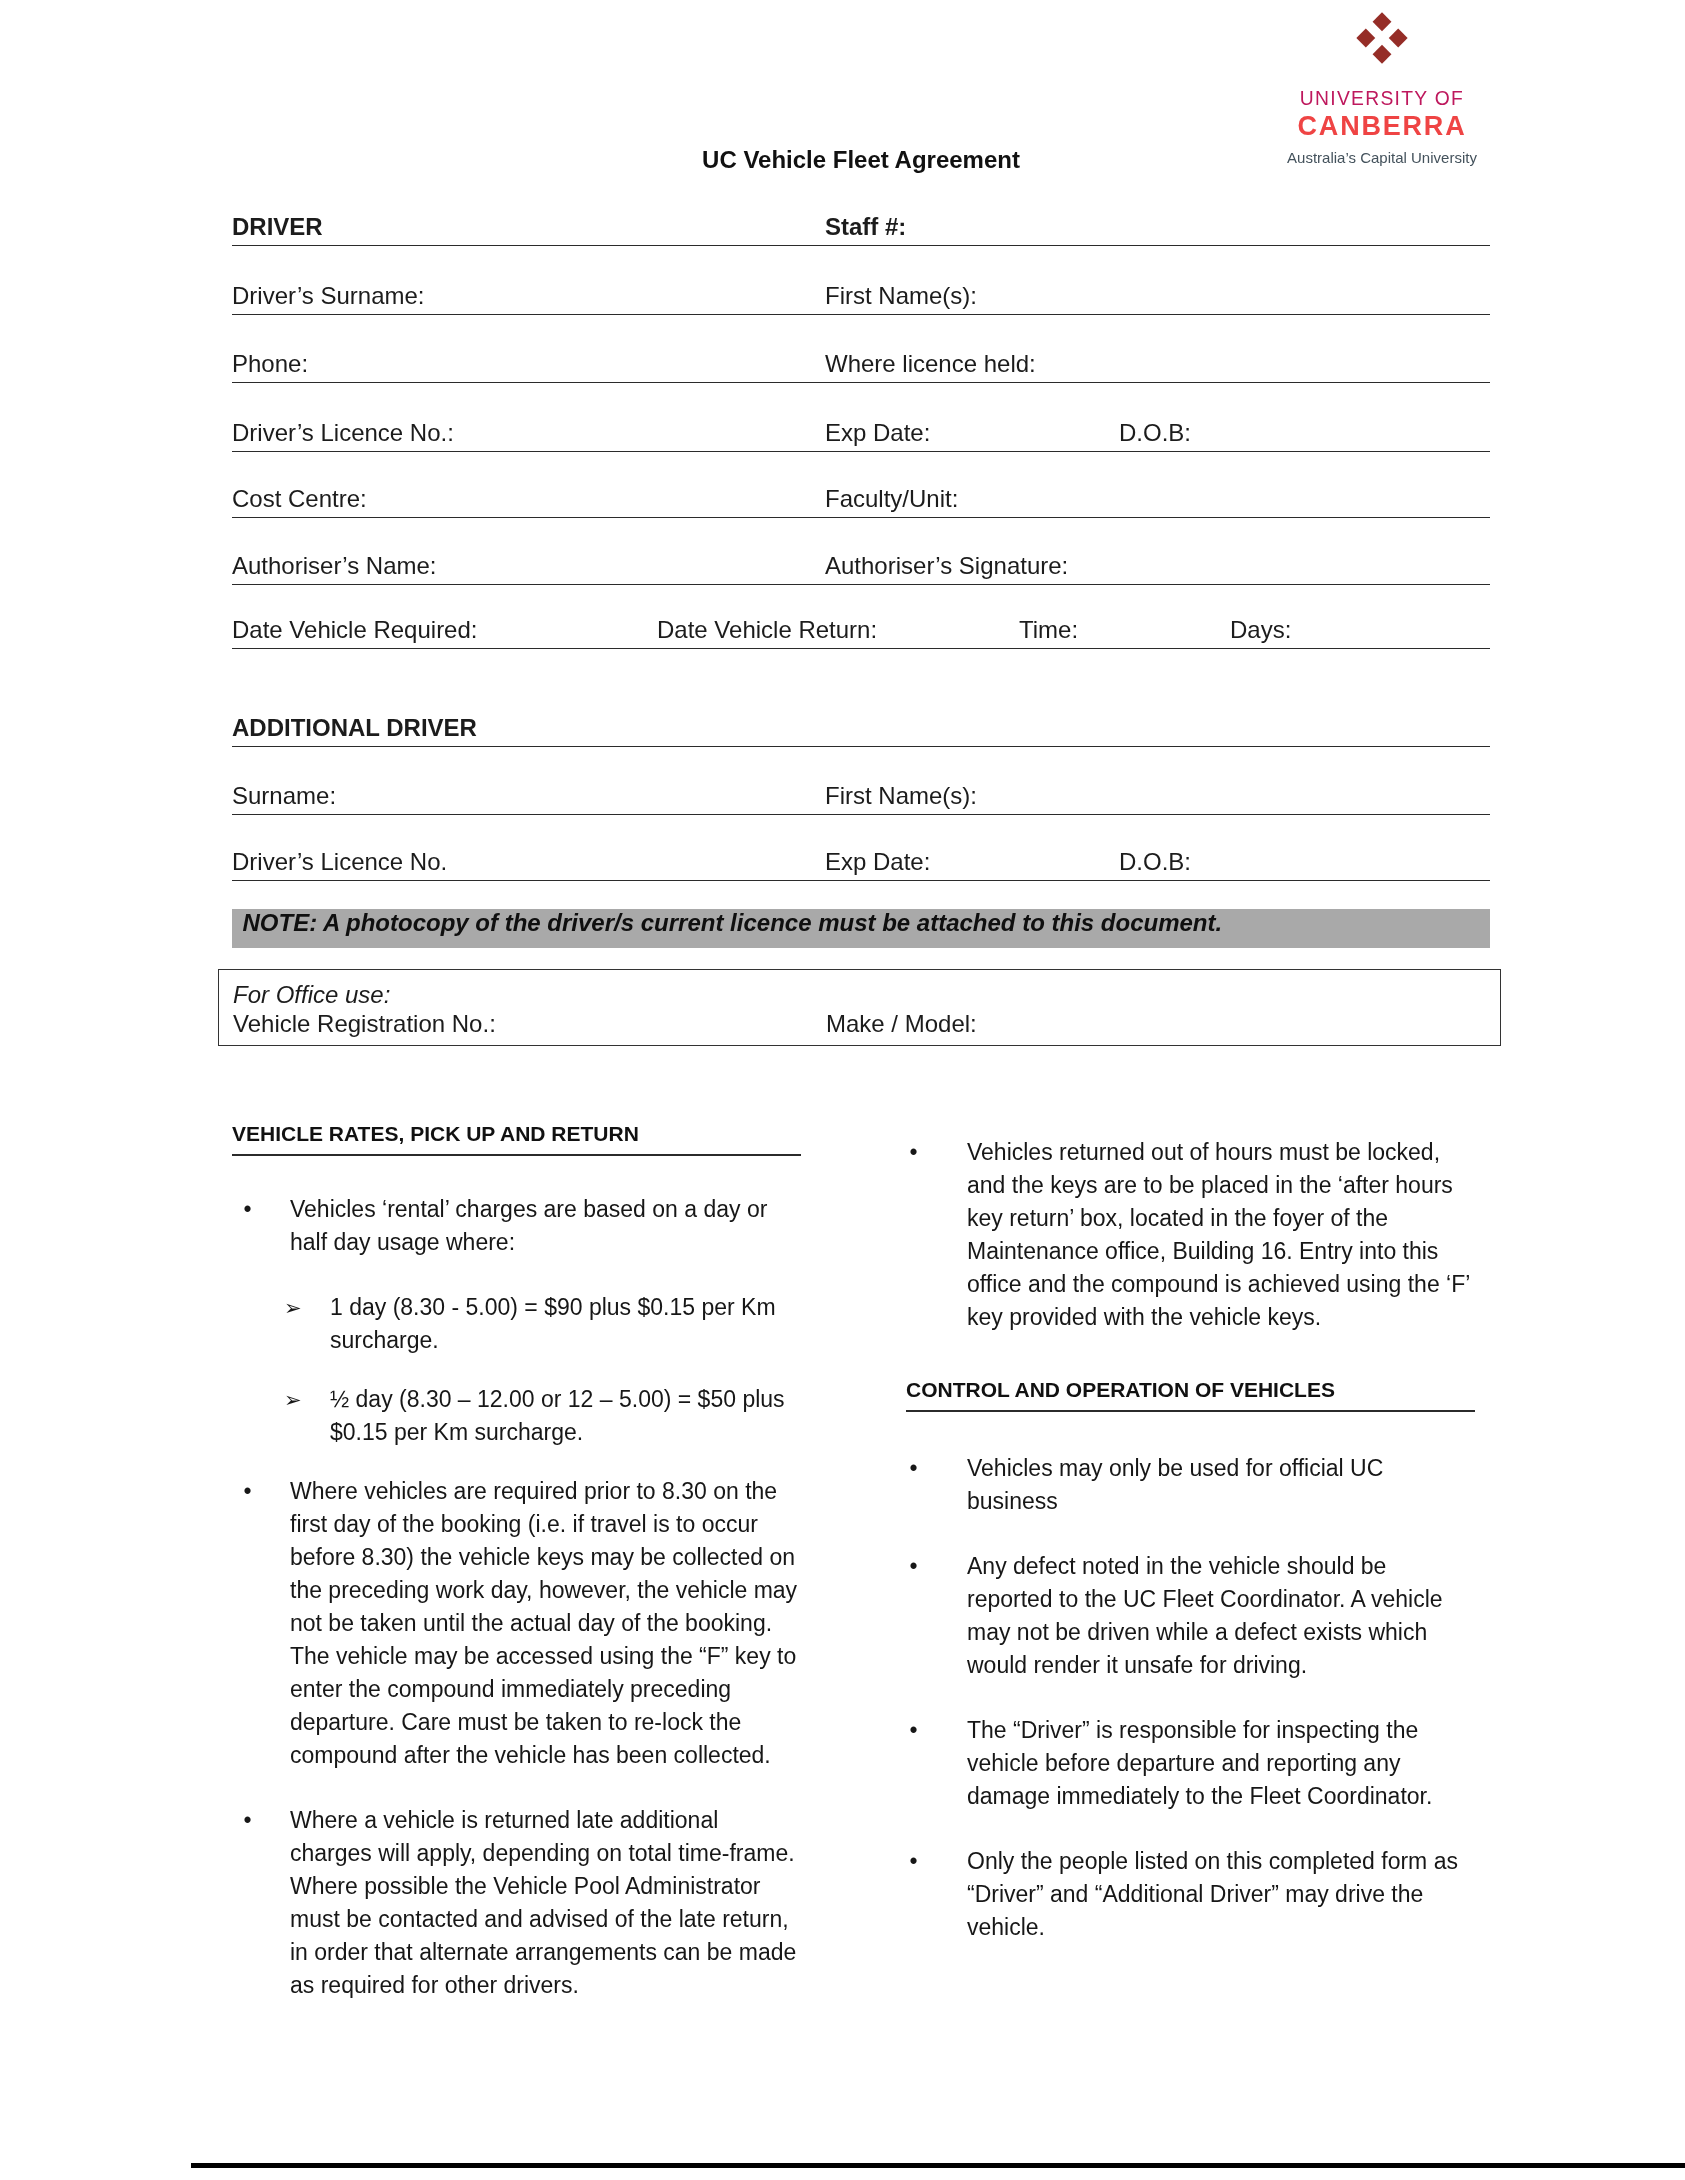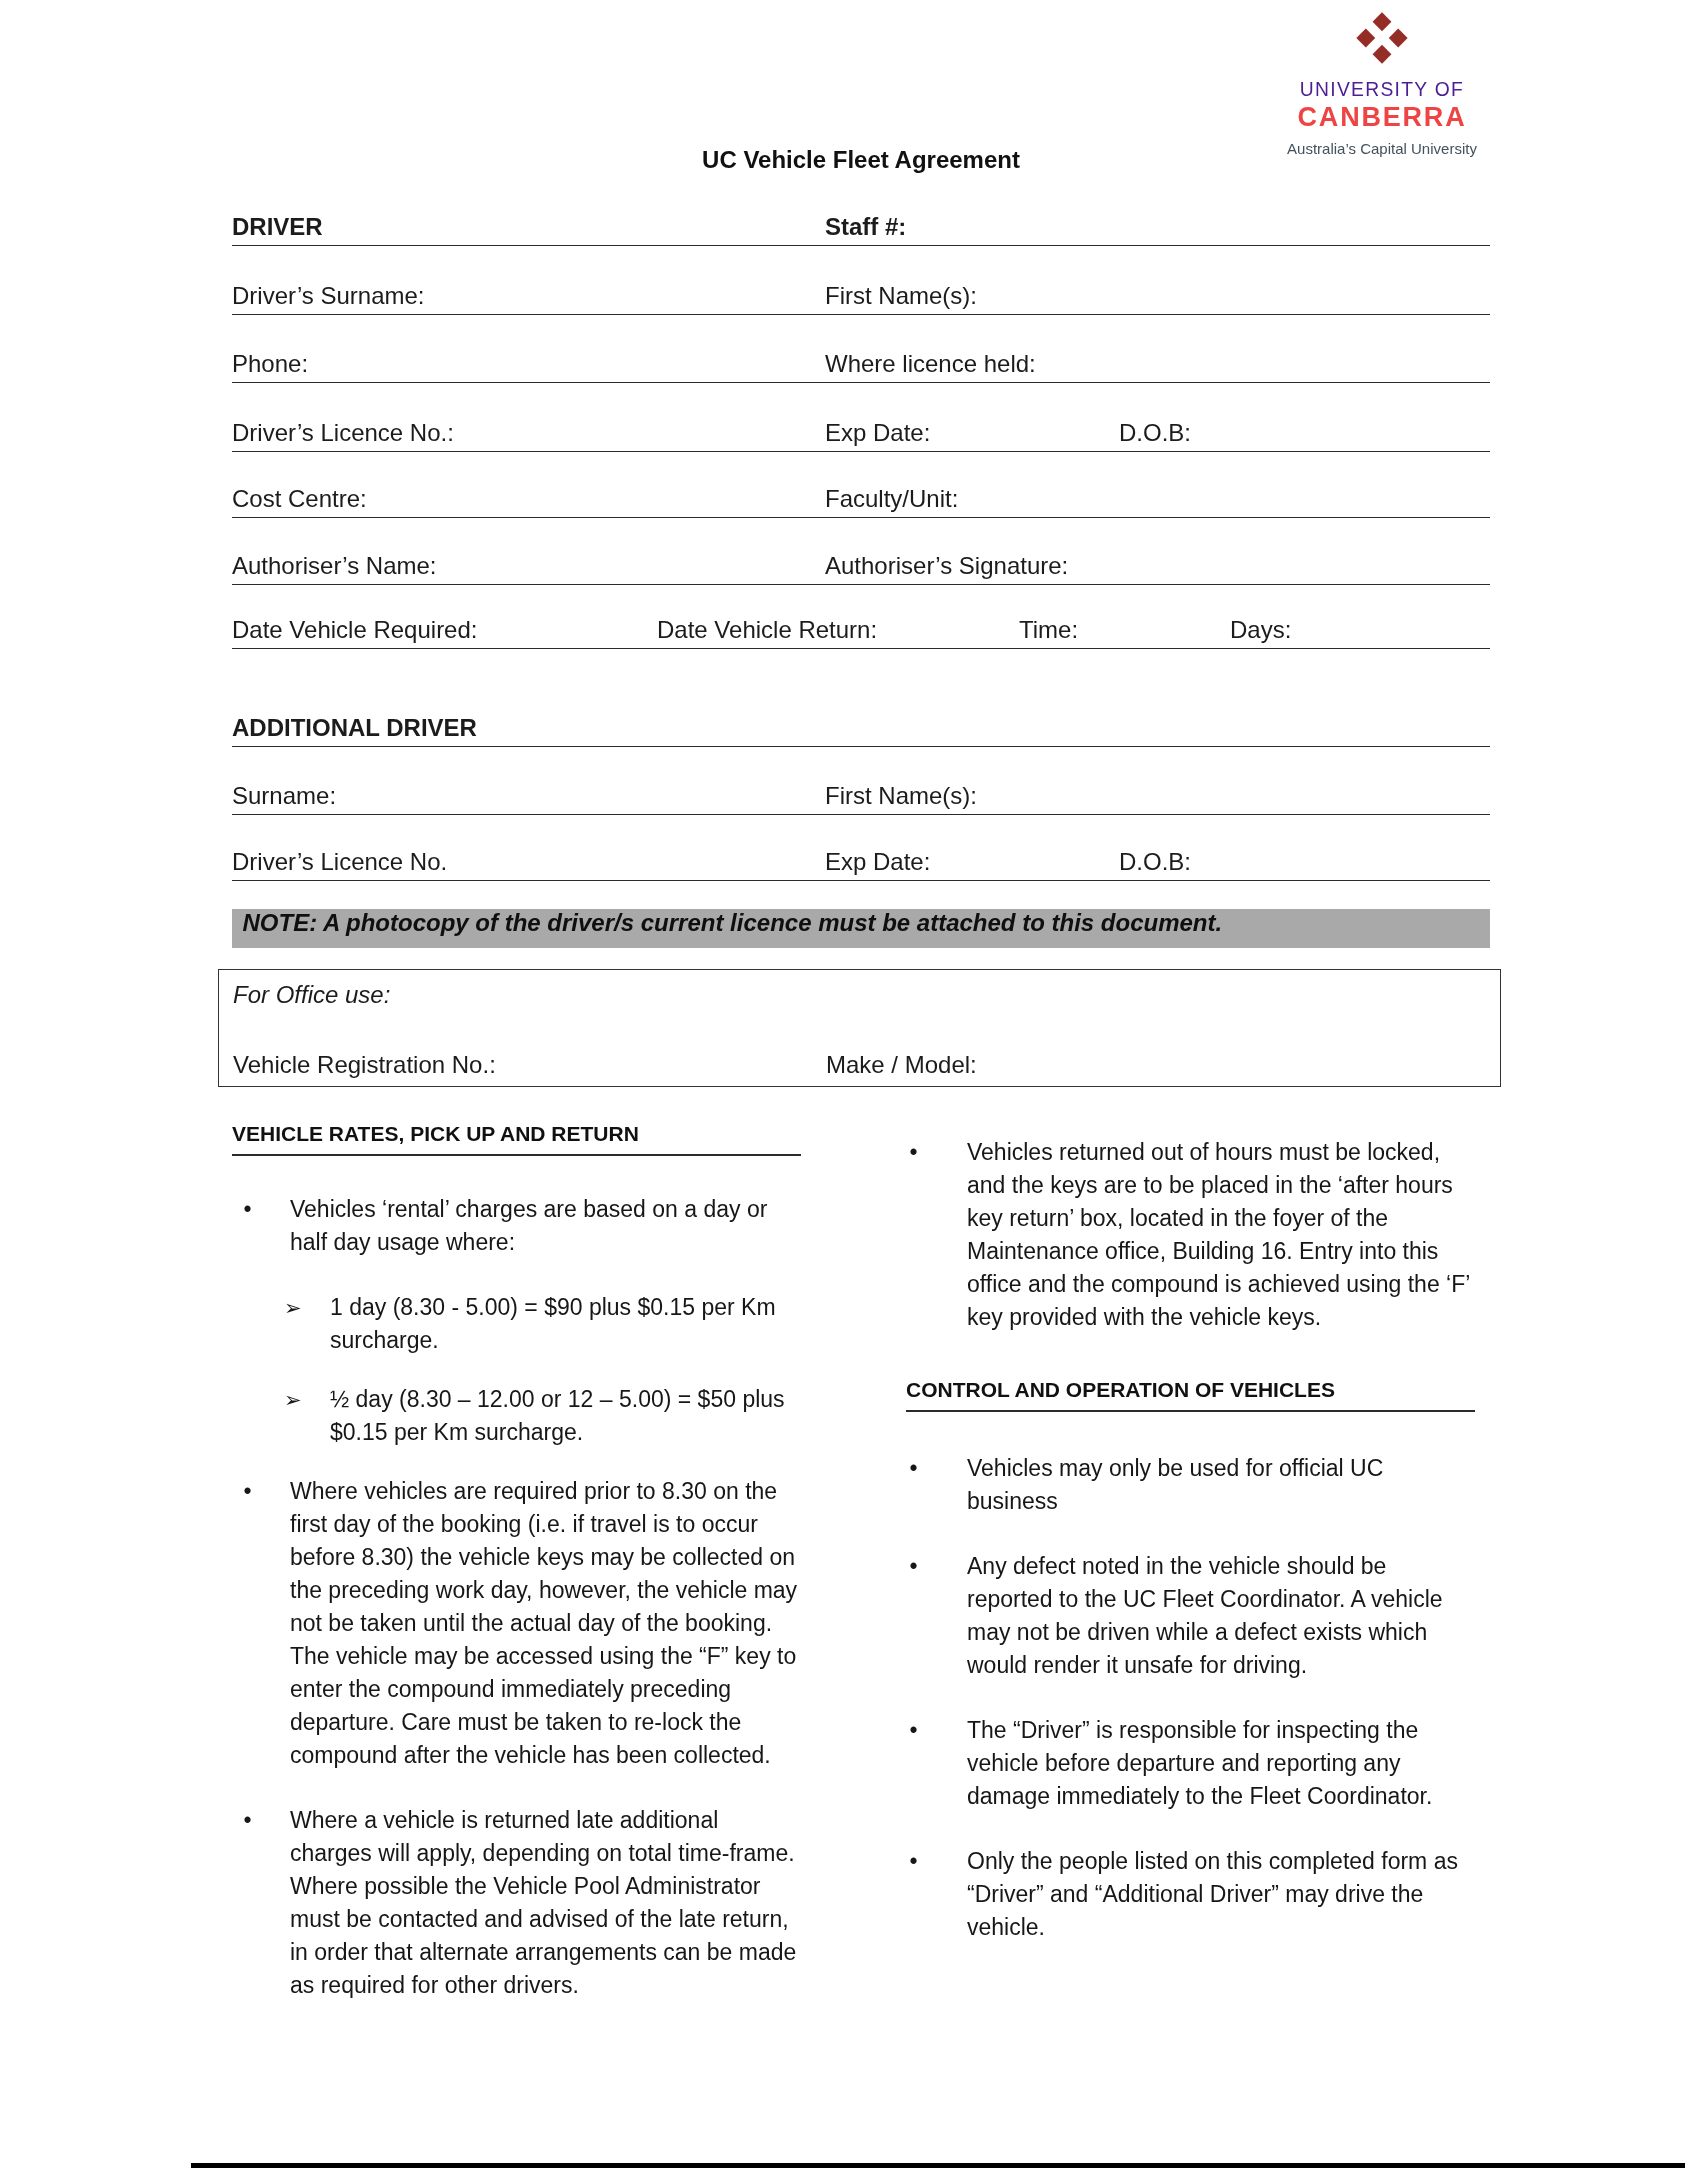--- a/index.html
+++ b/index.html
@@ -3,41 +3,41 @@
 <meta charset="utf-8">
 <style>
   * { margin:0; padding:0; box-sizing:border-box; }
   html,body { background:#ffffff; }
   body { font-family:"Liberation Sans", sans-serif; color:#1c1c1c; }
   .page { position:relative; width:1685px; height:2180px; background:#ffffff; overflow:hidden; }
 
   
   .logo { position:absolute; left:1257px; top:10.5px; width:250px; text-align:center; }
   .logo-icon { width:54px; height:54px; display:inline-block; }
-  .logo-line1 { font-size:19.3px; letter-spacing:1.3px; color:#4c1d95; margin-top:11px; font-weight:400; }
+  .logo-line1 { font-size:19.3px; letter-spacing:1.3px; color:#be185d; margin-top:20px; font-weight:400; }
   .logo-line2 { font-size:27px; font-weight:bold; letter-spacing:1.8px; color:#ef4444; margin-top:1.8px; }
   .logo-tagline { font-size:15px; font-weight:normal; color:#44525c; margin-top:7px; }
 
   
   .title { position:absolute; left:232px; top:146px; width:1258px; text-align:center;
            font-size:24px; font-weight:bold; color:#111; }
 
   
   .form-row { position:absolute; left:232px; width:1258px; height:35px;
               border-bottom:1.8px solid #2b2b2b; }
   .lbl { position:absolute; top:1.8px; font-size:24px; line-height:28px; white-space:nowrap; color:#1c1c1c; }
   .bold { font-weight:bold; }
 
   
   .note-bar { position:absolute; left:232px; top:909px; width:1258px; height:39px;
               background:#a9a9a9; display:flex; align-items:flex-start; padding-left:10.5px; }
   .note-text { font-size:24px; font-weight:bold; font-style:italic; color:#0f0f0f; white-space:nowrap; }
 
   
-  .office-box { position:absolute; left:218px; top:969px; width:1283px; height:118px;
+  .office-box { position:absolute; left:218px; top:969px; width:1283px; height:77px;
                 border:1.8px solid #333; }
   .office-heading { position:absolute; left:14px; top:10.5px; font-size:24px; font-style:italic; }
   .office-reg { position:absolute; left:14px; bottom:7px; top:auto; }
   .office-make { position:absolute; left:607px; bottom:7px; top:auto; }
 
   
   .col { position:absolute; width:569px; font-size:23px; line-height:33px; color:#171717; }
   .col-left  { left:232px;  top:1117px; }
   .col-right { left:906px; top:1136px; }
   .col-heading { font-size:21px; font-weight:bold; padding-bottom:4px;

